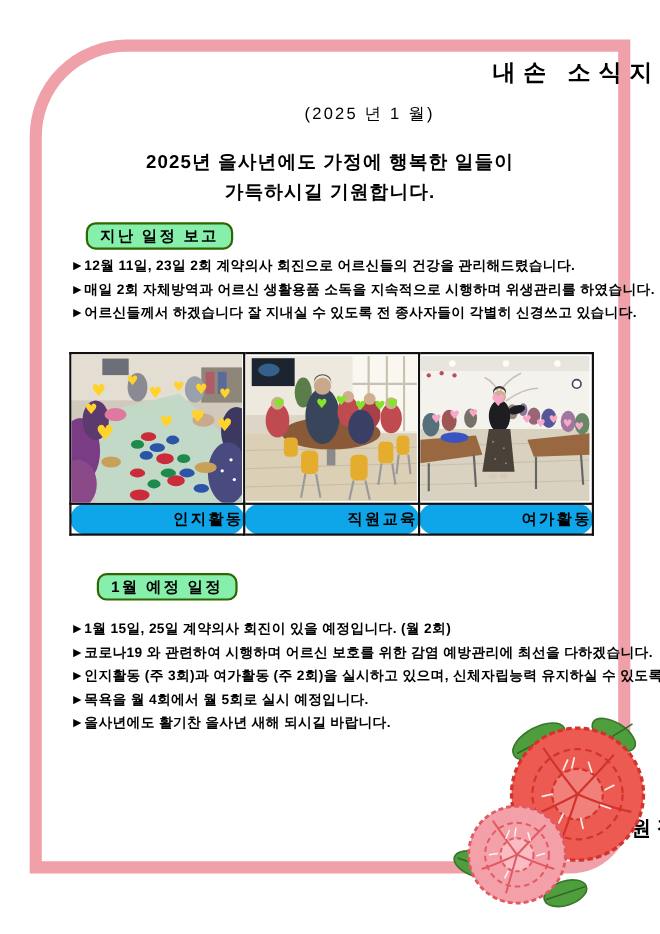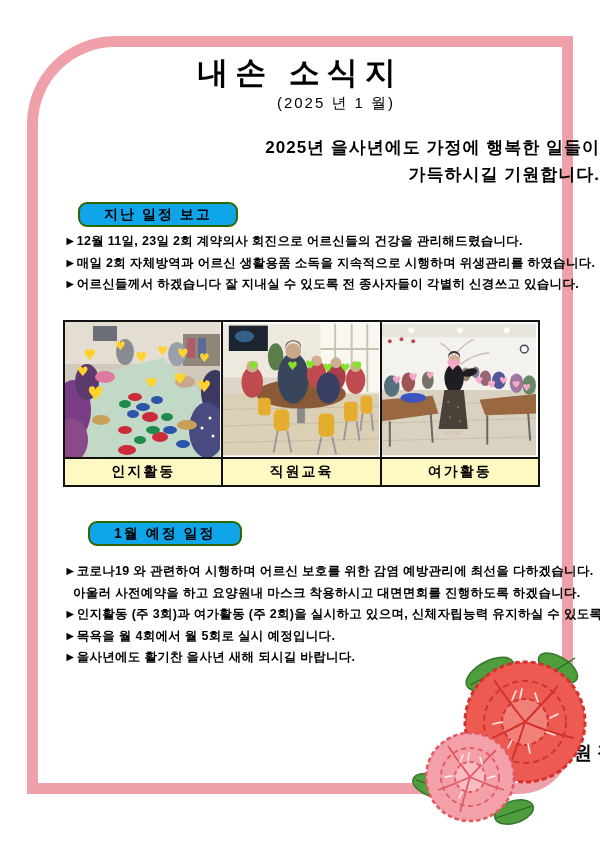--- a/index.html
+++ b/index.html
@@ -1,42 +1,42 @@
 <!DOCTYPE html>
 <html><head>
 <meta charset="utf-8">
 <style>
   html,body{margin:0;padding:0;background:#fff;}
   .page{position:relative;width:600px;height:849px;background:#ffffff;overflow:hidden;
         font-family:"Liberation Sans","DejaVu Sans",sans-serif;color:#000;}
   .frame{position:absolute;left:27px;top:36px;width:546px;height:758px;box-sizing:border-box;
          border:11px solid #f0a0a8;border-top-left-radius:88px;border-bottom-right-radius:55px;}
-  .title{position:absolute;left:0;top:52px;width:600px;text-align:center;
-         font-size:31px;font-weight:bold;letter-spacing:7px;}
+  .title{position:absolute;left:0;top:52px;width:600px;text-align:right;
+         font-size:21px;font-weight:bold;letter-spacing:7px;font-family:Liberation Serif, serif;}
   .subtitle{position:absolute;left:0;top:94px;width:600px;text-align:center;
             font-size:15px;letter-spacing:2px;padding-left:36px;}
-  .greeting{position:absolute;left:0;top:134px;width:600px;text-align:right;
+  .greeting{position:absolute;left:0;top:134px;width:600px;text-align:center;
             font-size:17px;font-weight:bold;line-height:27px;letter-spacing:1px;}
-  .badge{position:absolute;box-sizing:border-box;height:25px;line-height:20px;padding:0 24px;
-         background:#0ea5e9;border:2px solid #2e6600;border-radius:9px;
+  .badge{position:absolute;box-sizing:border-box;height:25px;line-height:20px;padding:0 11px;
+         background:#86efac;border:2px solid #2e6600;border-radius:9px;
          font-size:14px;font-weight:bold;letter-spacing:2px;}
   .badge.past{left:78px;top:202px;}
   .badge.upcoming{left:88px;top:521px;text-align:center;}
   .bullets{position:absolute;left:64px;width:490px;font-size:12.5px;font-weight:bold;}
   .bullets.past{top:231px;}
   .bullets.upcoming{top:561px;}
   .bullet-line{height:21.5px;line-height:21.5px;white-space:nowrap;letter-spacing:0.3px;}
   .bullet-line.indent{padding-left:9px;}
   .photo-table{position:absolute;left:63px;top:320px;width:477px;height:167px;
                border-collapse:collapse;table-layout:fixed;}
   .photo-table td{border:2px solid #111;padding:0;}
   .photo-cell{height:135px;}
   .photo-cell svg{display:block;}
-  .caption-cell{height:26px;background:#fef9c3;text-align:center;
-                font-size:14px;font-weight:bold;letter-spacing:2px;}
+  .caption-cell{height:26px;background:#0ea5e9;text-align:right;
+                font-size:14px;font-weight:bold;letter-spacing:2px;border-radius:14px;}
   .signature{position:absolute;left:0;top:740px;width:580px;text-align:right;
              font-size:19px;font-weight:bold;letter-spacing:5px;padding-left:41px;}
   .flowers{position:absolute;left:408px;top:638px;width:192px;height:211px;z-index:5;}
 </style>
 </head>
 <body>
 
 <div class="page">
 
   <div class="frame"></div>
@@ -244,22 +244,22 @@
       <td class="caption-cell">인지활동</td>
       <td class="caption-cell">직원교육</td>
       <td class="caption-cell">여가활동</td>
     </tr>
   </tbody>
     </table>
 
   <div class="badge upcoming">1월 예정 일정</div>
 
   <div class="bullets upcoming">
+    <div class="bullet-line">►1월 15일, 25일 계약의사 회진이 있을 예정입니다. (월 2회)</div>
     <div class="bullet-line">►코로나19 와 관련하여 시행하며 어르신 보호를 위한 감염 예방관리에 최선을 다하겠습니다.</div>
-    <div class="bullet-line indent">아울러 사전예약을 하고 요양원내 마스크 착용하시고  대면면회를 진행하도록 하겠습니다.</div>
     <div class="bullet-line">►인지활동 (주 3회)과  여가활동 (주 2회)을 실시하고 있으며,  신체자립능력 유지하실 수 있도록</div>
     <div class="bullet-line">►목욕을 월 4회에서 월 5회로 실시 예정입니다.</div>
     <div class="bullet-line">►을사년에도 활기찬 을사년 새해 되시길 바랍니다.</div>
   </div>
 
   <div class="signature">내손 요양원장</div>
 
   <svg class="flowers" viewBox="0 0 192 211">
     <g fill="#4f9e3e" stroke="#37772a" stroke-width="1.5">
       <ellipse cx="82" cy="36" rx="26" ry="13" transform="rotate(-28 82 36)"></ellipse>

